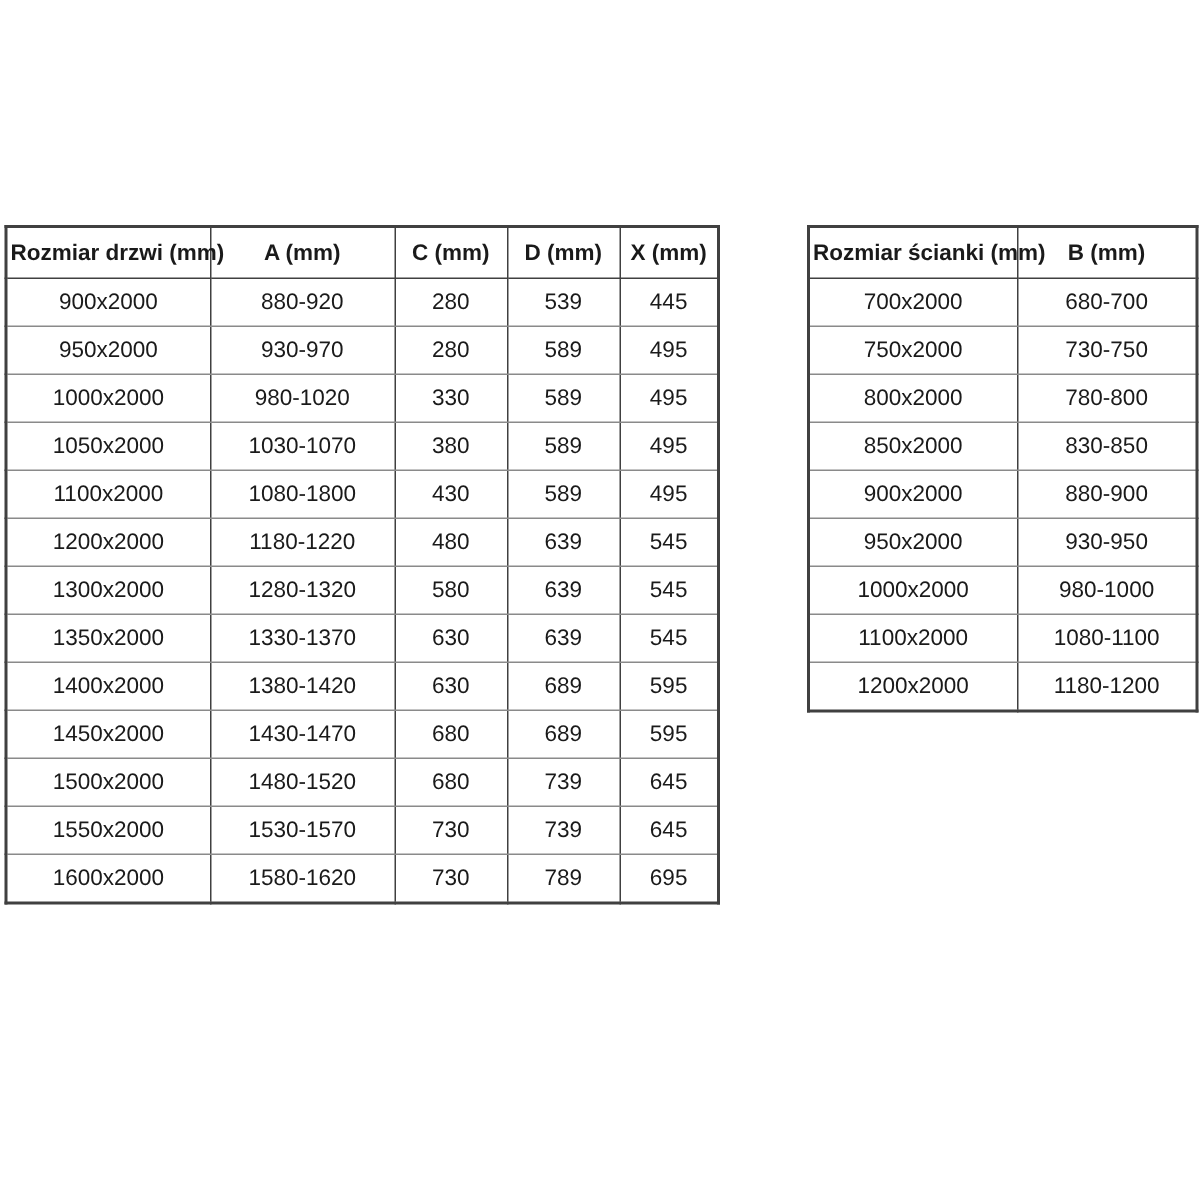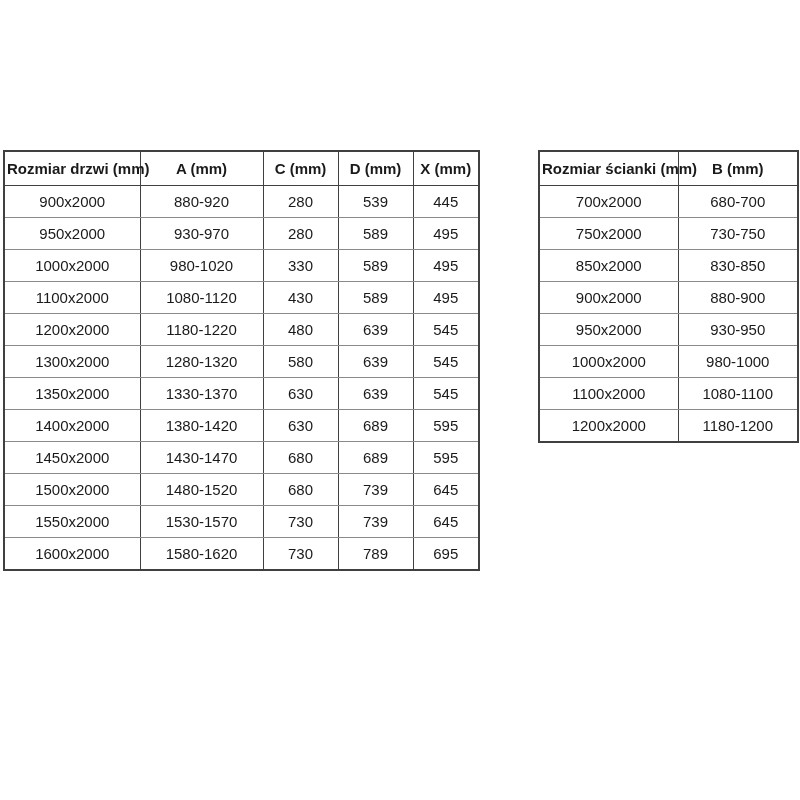--- a/index.html
+++ b/index.html
@@ -93,22 +93,29 @@
           <td>495</td>
         </tr>
         <tr>
           <td>1000x2000</td>
           <td>980-1020</td>
           <td>330</td>
           <td>589</td>
           <td>495</td>
         </tr>
         <tr>
+          <td>1050x2000</td>
+          <td>1030-1070</td>
+          <td>380</td>
+          <td>589</td>
+          <td>495</td>
+        </tr>
+        <tr>
           <td>1100x2000</td>
-          <td>1080-1120</td>
+          <td>1080-1800</td>
           <td>430</td>
           <td>589</td>
           <td>495</td>
         </tr>
         <tr>
           <td>1200x2000</td>
           <td>1180-1220</td>
           <td>480</td>
           <td>639</td>
           <td>545</td>
@@ -179,20 +186,24 @@
     <tbody>
         <tr>
           <td>700x2000</td>
           <td>680-700</td>
         </tr>
         <tr>
           <td>750x2000</td>
           <td>730-750</td>
         </tr>
         <tr>
+          <td>800x2000</td>
+          <td>780-800</td>
+        </tr>
+        <tr>
           <td>850x2000</td>
           <td>830-850</td>
         </tr>
         <tr>
           <td>900x2000</td>
           <td>880-900</td>
         </tr>
         <tr>
           <td>950x2000</td>
           <td>930-950</td>

